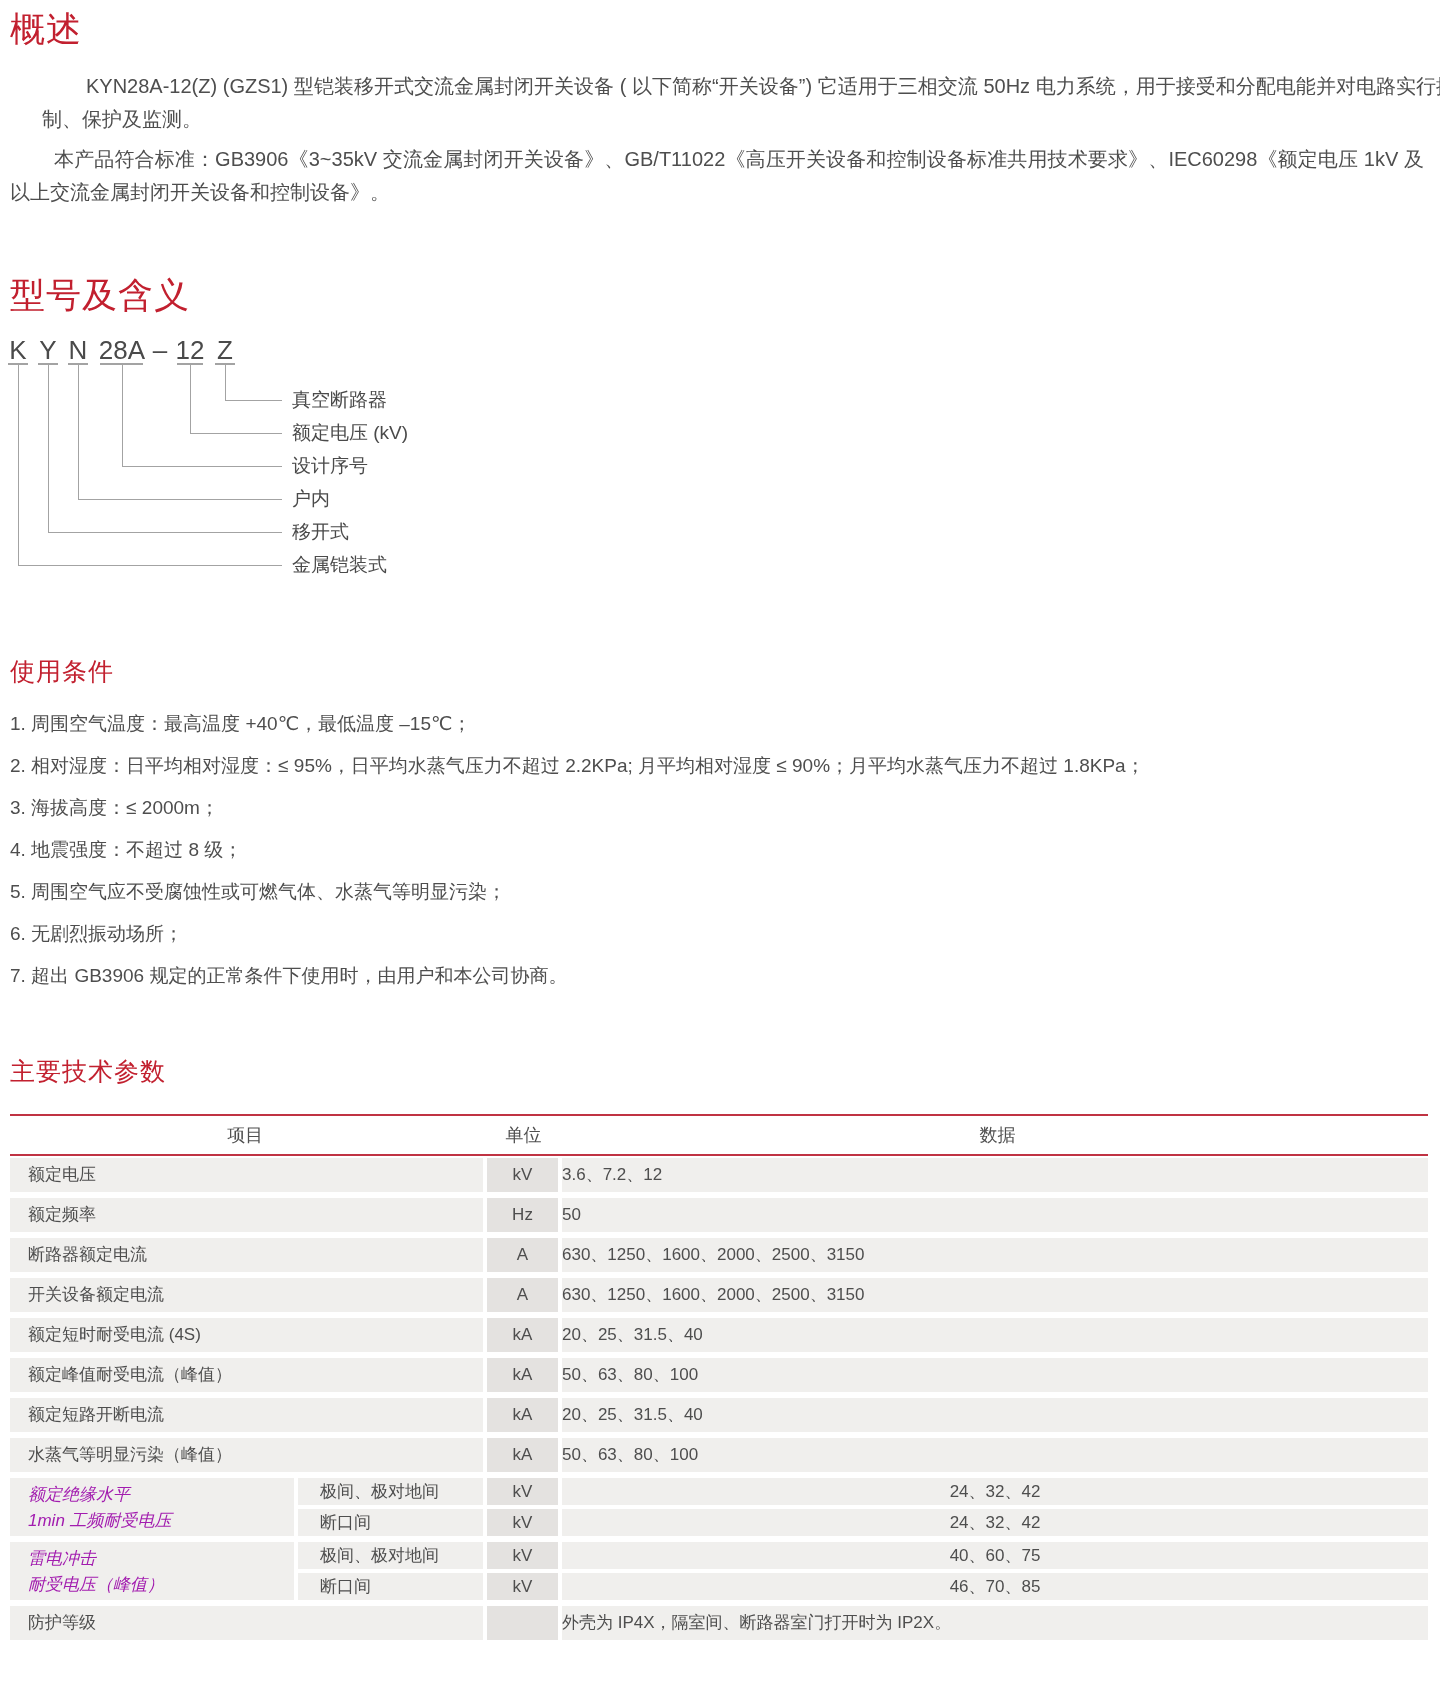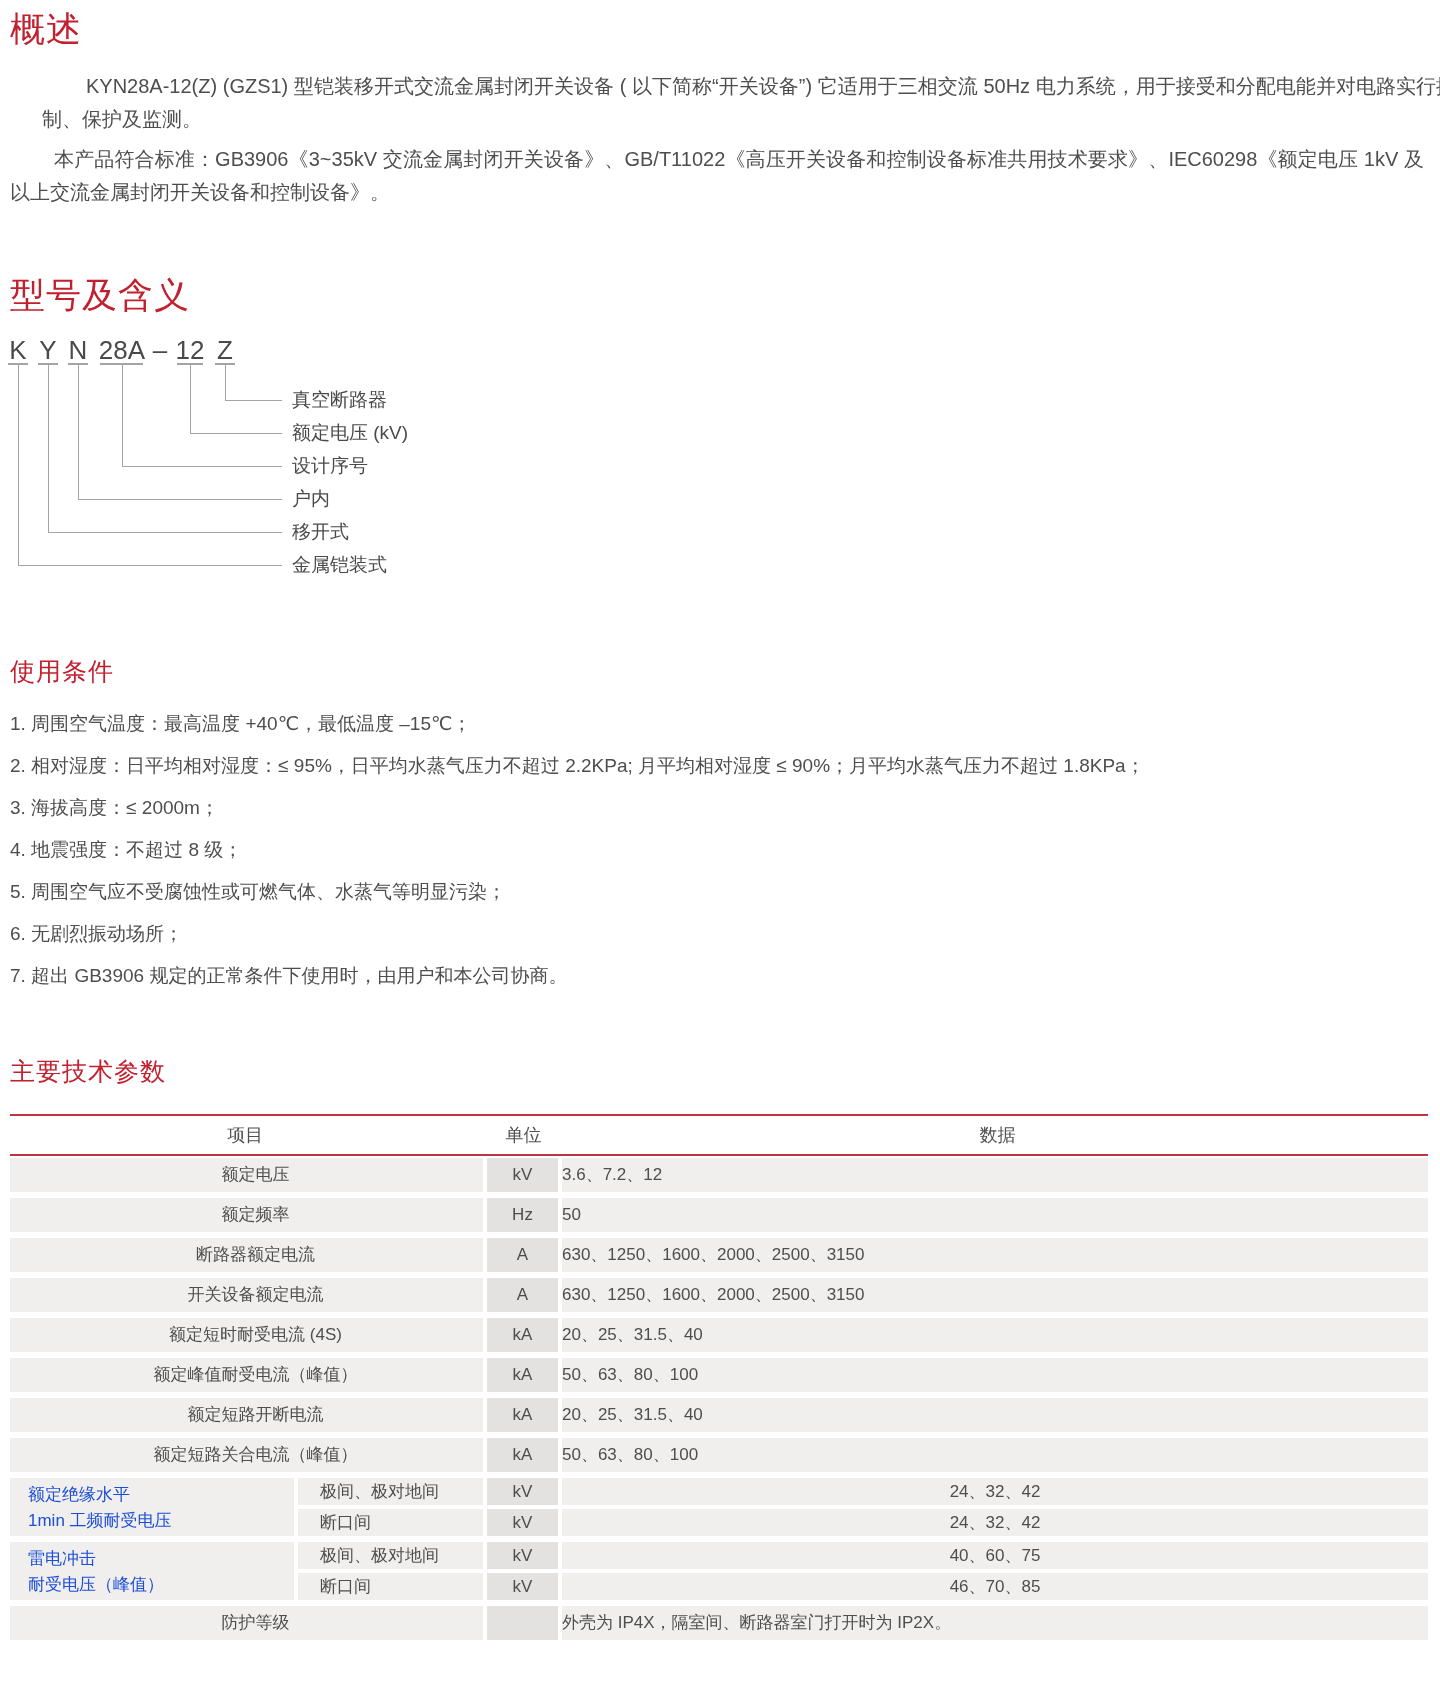--- a/index.html
+++ b/index.html
@@ -36,28 +36,28 @@
   .param-table{position:absolute;left:10px;top:1114px;width:1418px;font-size:17px;}
   .t-line{height:2px;background:#c03343;}
   .t-header{display:flex;gap:8px;height:38px;background:#ffffff;}
   .t-header .h-cell{line-height:38px;text-align:center;font-size:18px;color:#4f4f4f;}
   .w-item{width:473px;}
   .w-unit{width:71px;}
   .w-data{width:866px;}
   .t-row{display:flex;gap:4px;height:34px;margin-top:6px;}
   .t-row.first{margin-top:2px;}
   .cell{line-height:34px;}
-  .cell.item{width:473px;background:#f0efed;padding-left:18px;box-sizing:border-box;text-align:center;}
+  .cell.item{width:473px;background:#f0efed;padding-left:18px;box-sizing:border-box;text-align:left;}
   .cell.unit{width:71px;background:#e4e2e0;text-align:center;}
   .cell.data{width:866px;background:#f0efed;text-align:left;}
   .t-group{display:flex;gap:4px;margin-top:6px;height:58px;}
   .g-item{
     width:284px;background:#f0efed;padding:4px 0 0 18px;box-sizing:border-box;
   }
-  .g-item div{line-height:26px;font-size:17px;color:#1d4ed8;white-space:nowrap;}
+  .g-item div{line-height:26px;font-size:17px;color:#a21caf;white-space:nowrap;font-style:italic;}
   .g-right{width:1130px;display:flex;flex-direction:column;}
   .g-subrow{display:flex;gap:4px;height:27px;}
   .g-subrow + .g-subrow{margin-top:4px;}
   .g-subrow .sublabel{
     width:185px;background:#f0efed;padding-left:22px;box-sizing:border-box;line-height:27px;
   }
   .g-subrow .unit{width:71px;background:#e4e2e0;text-align:center;line-height:27px;}
   .g-subrow .data{width:866px;background:#f0efed;text-align:center;line-height:27px;}
 </style>
 </head>
@@ -158,21 +158,21 @@
     <div class="cell item">额定峰值耐受电流（峰值）</div>
     <div class="cell unit">kA</div>
     <div class="cell data">50、63、80、100</div>
   </div>
   <div class="t-row">
     <div class="cell item">额定短路开断电流</div>
     <div class="cell unit">kA</div>
     <div class="cell data">20、25、31.5、40</div>
   </div>
   <div class="t-row">
-    <div class="cell item">额定短路关合电流（峰值）</div>
+    <div class="cell item">水蒸气等明显污染（峰值）</div>
     <div class="cell unit">kA</div>
     <div class="cell data">50、63、80、100</div>
   </div>
 
   <div class="t-group">
     <div class="g-item">
       <div>额定绝缘水平</div>
       <div>1min 工频耐受电压</div>
     </div>
     <div class="g-right">

